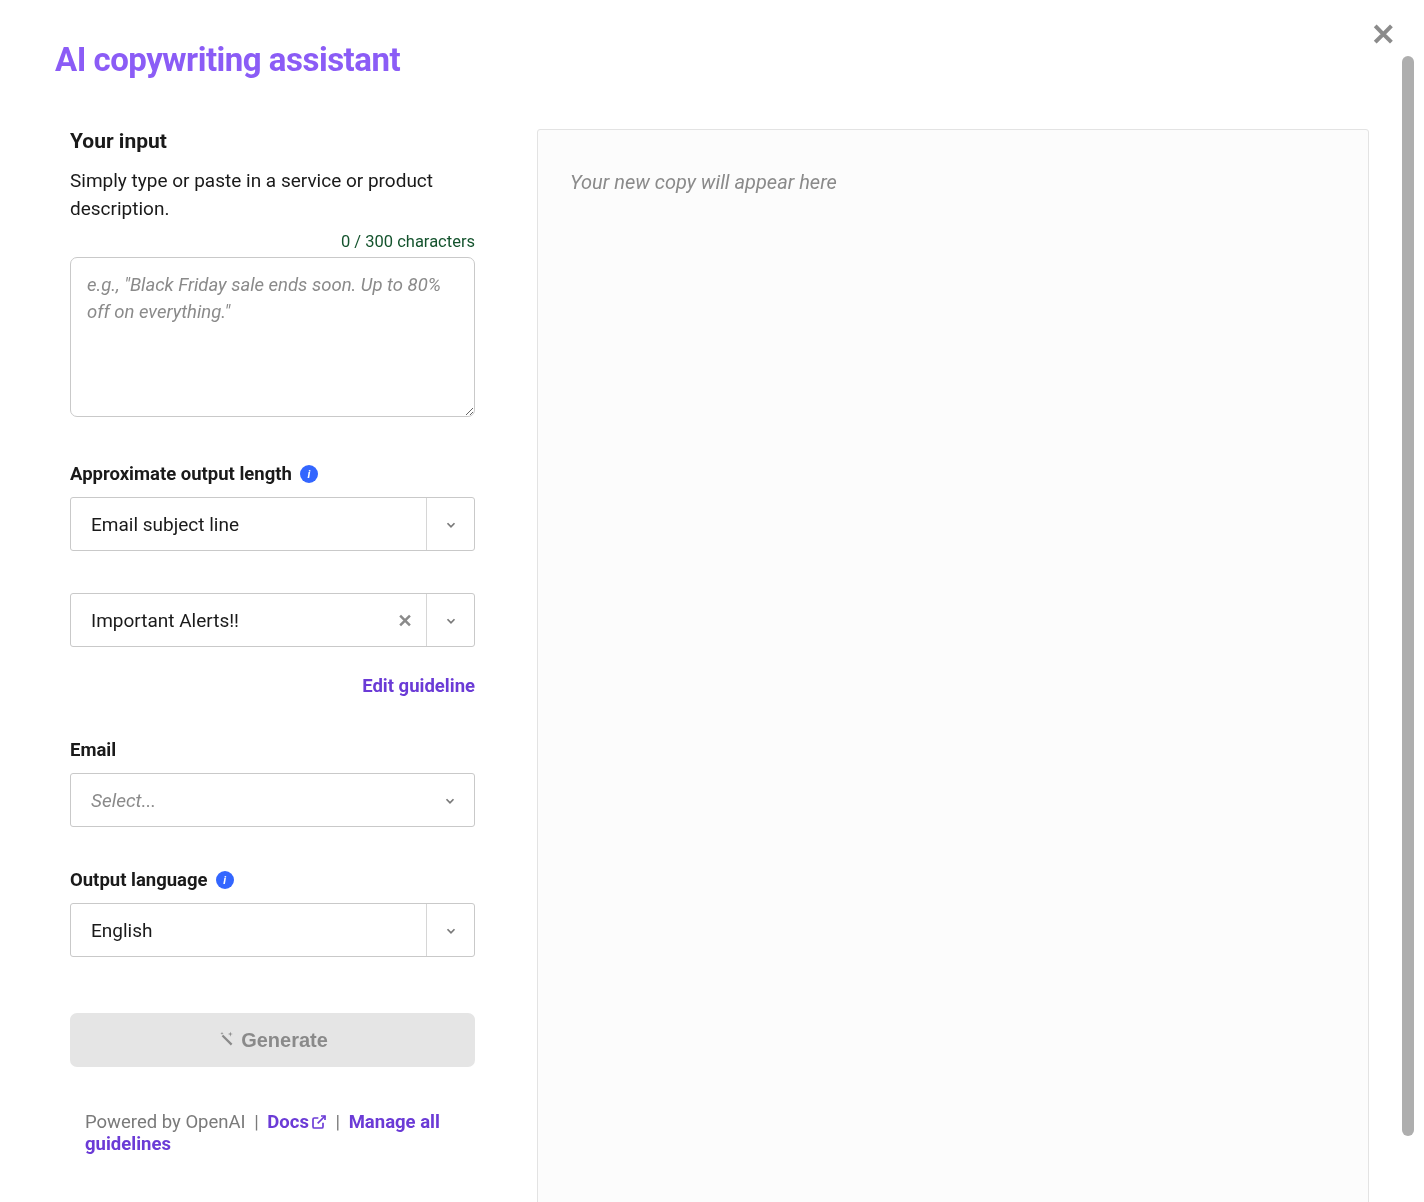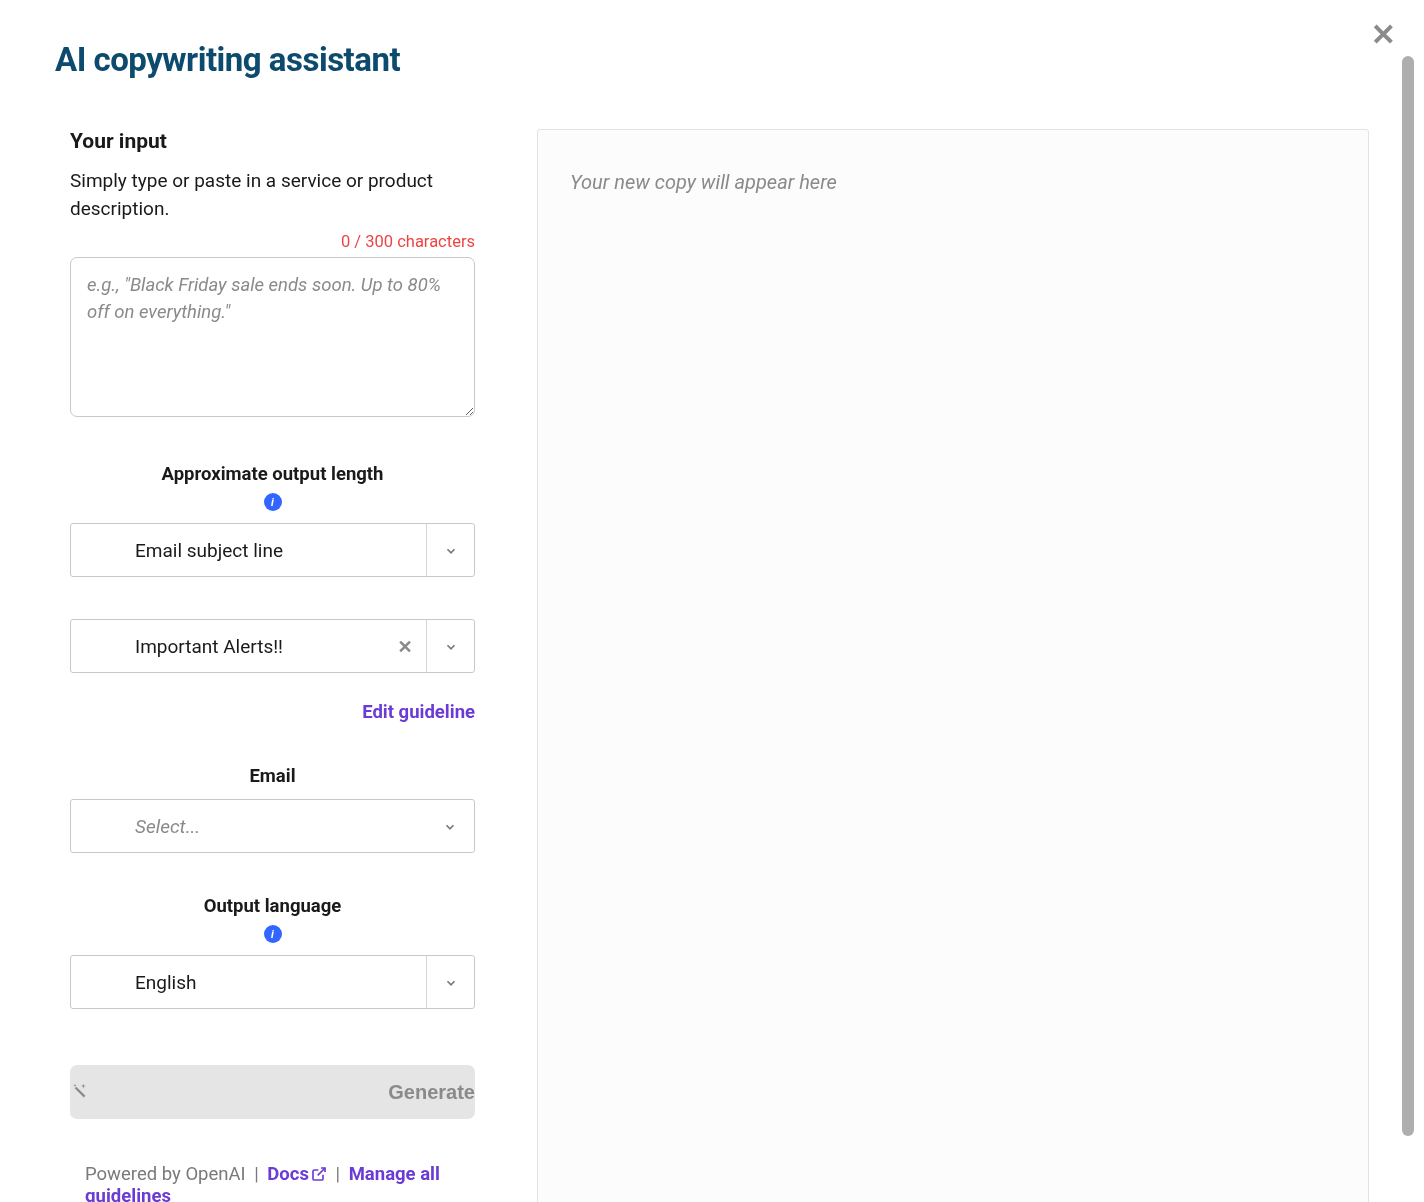--- a/index.html
+++ b/index.html
@@ -23,21 +23,21 @@
     right: 28px;
     font-size: 30px;
     color: #8b8b8b;
     cursor: pointer;
     line-height: 1;
     font-weight: 700;
   }
   .title {
     font-size: 33px;
     font-weight: 700;
-    color: #0c4a6e;
+    color: #8b5cf6;
     margin-bottom: 50px;
     letter-spacing: -0.5px;
   }
   .content {
     display: flex;
     gap: 62px;
   }
   .left-col {
     width: 405px;
     flex-shrink: 0;
@@ -53,21 +53,21 @@
   }
   .description {
     font-size: 19px;
     color: #1a1a1a;
     line-height: 1.45;
     margin-bottom: 10px;
   }
   .char-counter {
     text-align: right;
     font-size: 16.5px;
-    color: #ef4444;
+    color: #14532d;
     margin-bottom: 6px;
   }
   .textarea {
     width: 100%;
     height: 160px;
     border: 1px solid #c9c9c9;
     border-radius: 7px;
     padding: 14px 16px;
     font-size: 18.5px;
     font-style: italic;
@@ -78,42 +78,40 @@
   }
   .textarea::placeholder { color: #8a8a8a; font-style: italic; }
   .field-group { margin-top: 42px; }
   .field-label {
     font-weight: 700;
     font-size: 18.5px;
     margin-bottom: 12px;
     display: flex;
     align-items: center;
     gap: 8px;
-    flex-direction: column;
   }
   .info-icon {
     width: 18px; height: 18px;
     border-radius: 50%;
     background: #3366ff;
     color: #fff;
     display: inline-flex;
     align-items: center;
     justify-content: center;
     font-size: 11px;
     font-weight: 700;
     font-style: italic;
   }
   .select-box {
     display: flex;
     align-items: stretch;
     border: 1px solid #c9c9c9;
     border-radius: 3px;
     height: 54px;
     background: #fff;
-    padding-left: 44px;
   }
   .select-value {
     flex: 1;
     padding: 0 20px;
     display: flex;
     align-items: center;
     font-size: 19px;
     color: #1a1a1a;
   }
   .select-value.placeholder { color: #8a8a8a; font-style: italic; }
@@ -156,21 +154,21 @@
     width: 100%;
     height: 54px;
     border-radius: 7px;
     background: #e5e5e5;
     color: #8a8a8a;
     font-weight: 700;
     font-size: 20px;
     border: none;
     display: flex;
     align-items: center;
-    justify-content: space-between;
+    justify-content: center;
     gap: 4px;
     cursor: not-allowed;
   }
   .wand {
     width: 20px; height: 20px;
   }
   .output-panel {
     border: 1px solid #e3e3e3;
     background: #fcfcfc;
     border-radius: 3px;

